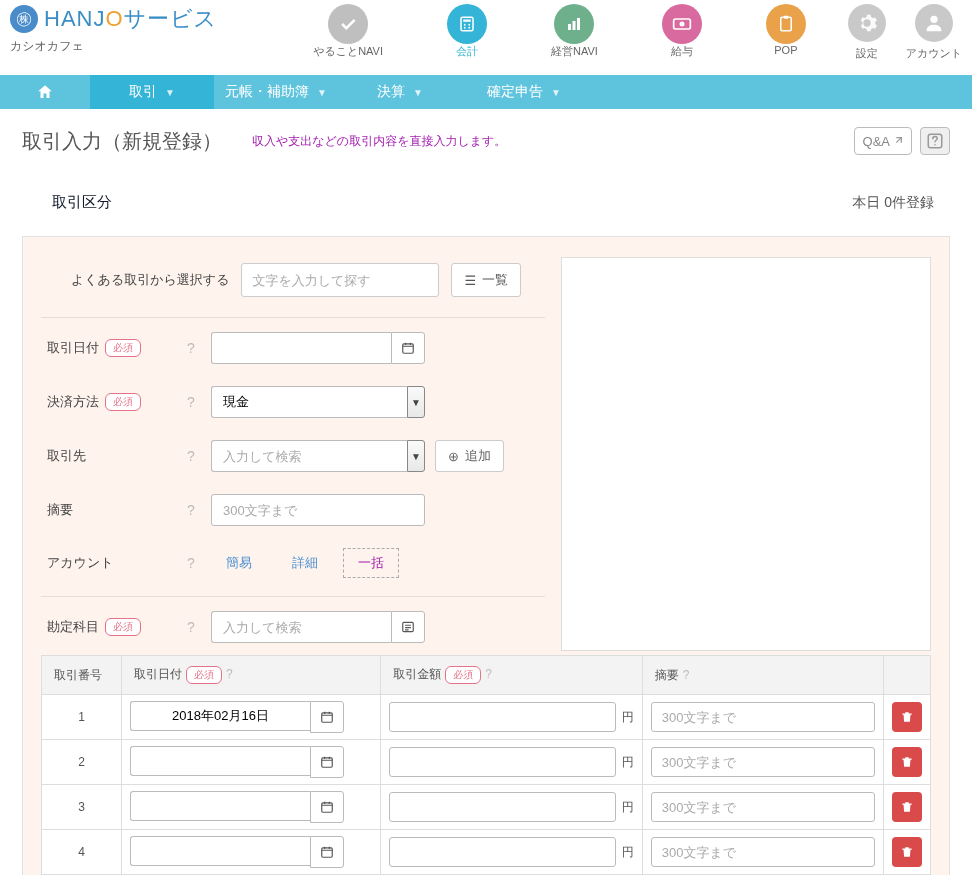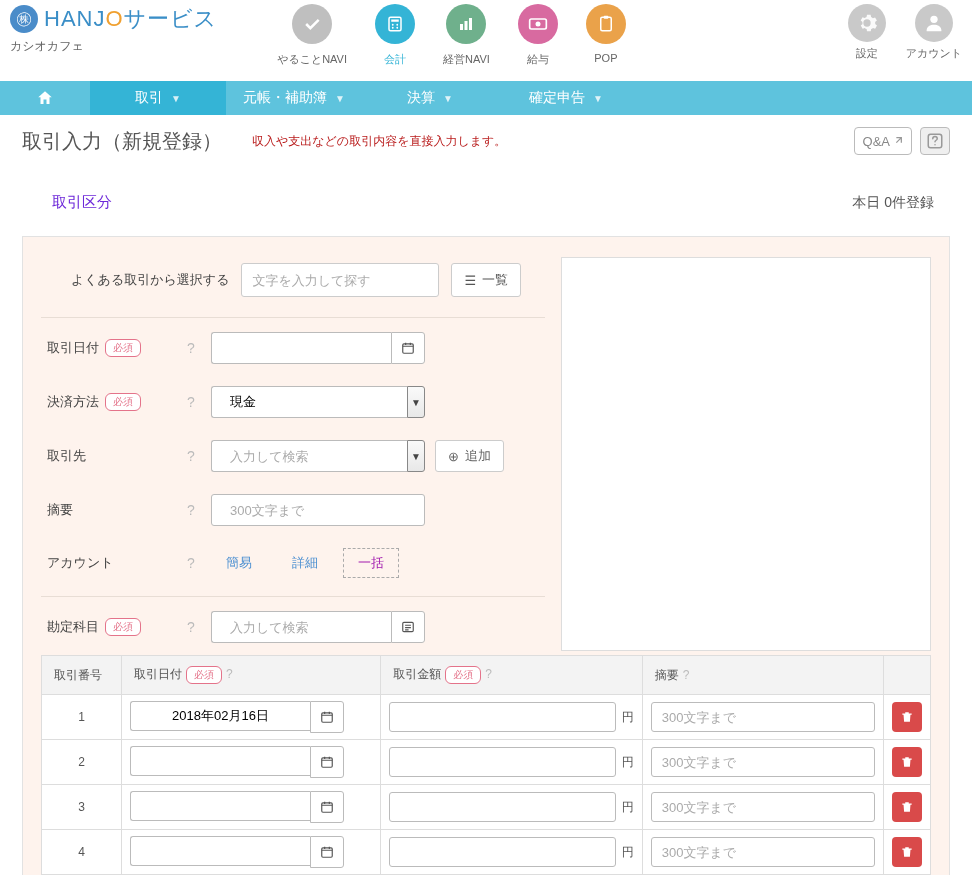--- a/index.html
+++ b/index.html
@@ -8,51 +8,51 @@
 
 .top-header { display: flex; align-items: flex-start; padding: 4px 10px 8px 10px; }
 .brand-block { display: flex; flex-direction: column; margin-right: 20px; }
 .brand-row { display: flex; align-items: center; gap: 6px; }
 .brand-logo-icon { width: 28px; height: 28px; border-radius: 50%; background: #4a8cc9; display: inline-flex; align-items: center; justify-content: center; color: #fff; font-size: 16px; }
 .brand-text { font-size: 22px; letter-spacing: 1px; color: #3a8ec7; font-weight: 500; }
 .brand-text .o { color: #f0a030; }
 .brand-sub { font-size: 12px; color: #666; margin-top: 4px; }
 
 .top-nav-apps { display: flex; gap: 28px; margin-left: 40px; }
-.app-btn { display: flex; flex-direction: column; align-items: center; gap: 8px; cursor: pointer; }
+.app-btn { display: flex; flex-direction: column; align-items: center; gap: 0; cursor: pointer; margin-left: 36px; }
 .app-circle { width: 40px; height: 40px; border-radius: 50%; display: flex; align-items: center; justify-content: center; color: #fff; font-size: 20px; }
 .app-label { font-size: 11px; color: #666; }
 .app-btn.active .app-label { color: #34b4d6; }
 
 .top-right { margin-left: auto; display: flex; gap: 20px; }
 .ctrl-btn { display: flex; flex-direction: column; align-items: center; gap: 4px; cursor: pointer; justify-content: flex-end; }
 .ctrl-circle { width: 38px; height: 38px; border-radius: 50%; background: #c9c9c9; display: flex; align-items: center; justify-content: center; color: #fff; font-size: 20px; }
 .ctrl-label { font-size: 11px; color: #666; }
 
 
 .nav-bar { background: #5ec3dd; display: flex; height: 34px; margin-top: 6px; }
 .nav-home { width: 90px; display: flex; align-items: center; justify-content: center; color: #fff; cursor: pointer; }
-.nav-item { width: 136px; display: flex; align-items: center; justify-content: center; gap: 8px; color: #fff; font-size: 14px; cursor: pointer; }
+.nav-item { width: 124px; display: flex; align-items: center; justify-content: center; gap: 8px; color: #fff; font-size: 14px; cursor: pointer; }
 .nav-item .caret { font-size: 10px; opacity: .8; }
 .nav-item.active { background: #34b4d6; }
 
 
-.page-head { display: flex; align-items: center; padding: 12px 22px 14px 22px; gap: 30px; }
+.page-head { display: flex; align-items: center; padding: 18px 22px 14px 22px; gap: 30px; }
 .page-title { font-size: 20px; color: #555; font-weight: 500; }
-.page-desc { font-size: 12px; color: #b91c1c; }
+.page-desc { font-size: 12px; color: #a21caf; }
 .page-head-right { margin-left: auto; display: flex; gap: 8px; }
 .qa-btn { border: 1px solid #bbb; border-radius: 4px; padding: 3px 8px; font-size: 13px; color: #888; background: #fff; cursor: pointer; display: inline-flex; align-items: center; gap: 3px; }
 .help-btn { border: 1px solid #bbb; border-radius: 4px; width: 30px; height: 28px; display: inline-flex; align-items: center; justify-content: center; color: #888; cursor: pointer; }
 
 
 .content { padding: 0 22px 20px 22px; }
 
 
 .type-row { display: flex; align-items: center; border-bottom: 1px solid #e2e2e2; }
-.type-label { font-size: 15px; color: #6d28d9; padding: 24px 30px 24px 30px; }
+.type-label { font-size: 15px; color: #0f172a; padding: 24px 30px 24px 30px; }
 .type-tabs { display: flex; }
 .type-tab { display: flex; align-items: center; gap: 10px; padding: 22px 20px; cursor: pointer; border: 1px solid transparent; border-bottom: none; font-size: 15px; color: #555; }
 .type-tab.active { border-color: #e2e2e2; background: #fef3ed; border-bottom: 1px solid #fef3ed; margin-bottom: -1px; }
 .type-tab-icon { width: 22px; height: 18px; display: inline-block; color: #666; }
 .today-count { margin-left: auto; padding-right: 16px; font-size: 14px; color: #555; }
 
 
 .form-panel { background: #fef3ed; padding: 20px 18px 4px 18px; border: 1px solid #e2e2e2; border-top: none; }
 .two-col { display: flex; gap: 16px; }
 .left-col { flex: 1; }
@@ -63,21 +63,21 @@
 .search-input { flex: 0 0 180px; height: 34px; border: 1px solid #ccc; border-radius: 3px; padding: 0 10px; font-size: 13px; color: #333; }
 .search-input::placeholder { color: #aaa; }
 .list-btn { height: 34px; border: 1px solid #ccc; border-radius: 3px; padding: 0 12px; background: #fff; font-size: 13px; color: #555; cursor: pointer; display: inline-flex; align-items: center; gap: 6px; }
 
 .field-row { display: flex; align-items: center; padding: 14px 10px 8px 6px; }
 .field-label { width: 140px; font-size: 13px; color: #444; display: flex; align-items: center; gap: 6px; }
 .req-badge { display: inline-block; border: 1px solid #e4738a; color: #e4738a; border-radius: 6px; font-size: 10px; padding: 1px 7px; background: #fff; }
 .field-help { width: 24px; color: #bbb; font-size: 14px; cursor: pointer; }
 .field-ctrl { flex: 1; display: flex; gap: 10px; align-items: center; }
 
-.text-input, .combo-input { height: 32px; border: 1px solid #bbb; border-radius: 3px; padding: 0 18px; font-size: 13px; background: #fff; }
+.text-input, .combo-input { height: 32px; border: 1px solid #bbb; border-radius: 3px; padding: 0 11px; font-size: 13px; background: #fff; }
 .text-input::placeholder, .combo-input::placeholder { color: #aaa; }
 .date-group { display: flex; }
 .date-group .text-input { width: 180px; border-radius: 3px 0 0 3px; border-right: none; }
 .icon-addon { width: 34px; height: 32px; border: 1px solid #bbb; border-radius: 0 3px 3px 0; display: flex; align-items: center; justify-content: center; background: #fff; color: #555; cursor: pointer; font-size: 14px; }
 
 .combo-group { display: flex; }
 .combo-group .combo-input { width: 196px; border-radius: 3px 0 0 3px; border-right: none; }
 .combo-caret { width: 18px; height: 32px; border: 1px solid #888; border-radius: 0 3px 3px 0; display: flex; align-items: center; justify-content: center; background: linear-gradient(#fafafa,#e8e8e8); color: #444; cursor: pointer; font-size: 10px; }
 
 .add-btn { height: 32px; border: 1px solid #ccc; border-radius: 3px; padding: 0 12px; background: #fff; font-size: 13px; color: #666; cursor: pointer; display: inline-flex; align-items: center; gap: 6px; }

